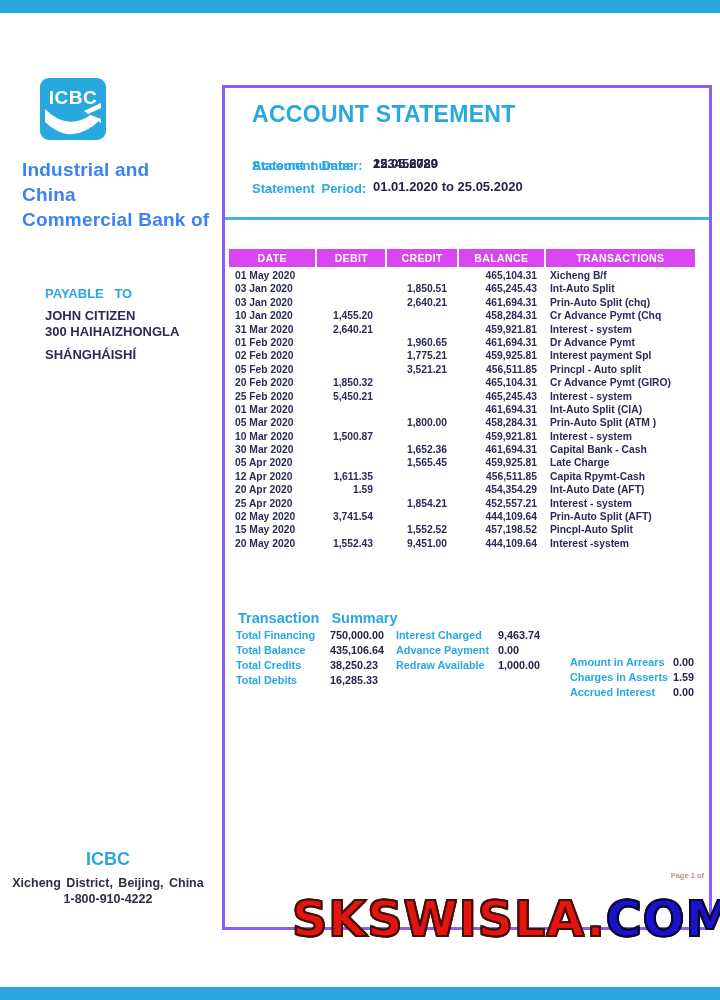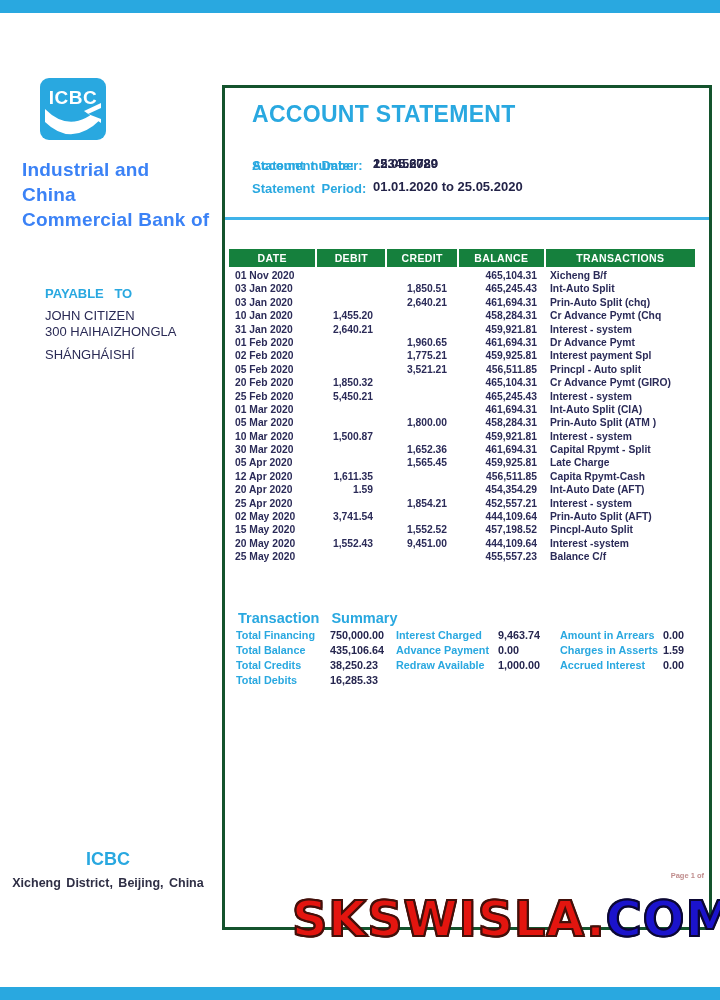--- a/index.html
+++ b/index.html
@@ -14,49 +14,49 @@
   .accent-bar.bottom{top:987px;height:13px;}
 
   
   .logo{position:absolute;left:40px;top:78px;width:66px;height:62px;}
   .bank-name{
     position:absolute;left:22px;top:157px;width:200px;
     color:#3b82f6;font-size:19px;font-weight:700;line-height:25px;letter-spacing:.2px;
   }
   .payable{position:absolute;left:45px;top:286px;width:180px;}
   .payable .head{color:#29a8e0;font-size:13px;font-weight:700;word-spacing:7px;margin-bottom:7px;}
-  .payable .line{color:#2a2a55;font-size:13px;font-weight:400;line-height:16px;}
+  .payable .line{color:#2a2a55;font-size:13px;font-weight:700;line-height:16px;}
   .payable .line.gap{margin-top:7px;}
 
   .footer-block{position:absolute;left:8px;top:849px;width:200px;text-align:center;}
   .footer-block .f-name{color:#29a8e0;font-size:18px;font-weight:700;margin-bottom:5px;}
   .footer-block .f-addr,.footer-block .f-phone,.footer-block .f-web{
     color:#2f2f45;font-size:12.5px;font-weight:700;line-height:16px;word-spacing:2px;
   }
   .footer-block .f-web{margin-top:5px;}
 
   
   .box{
     position:absolute;left:222px;top:85px;width:490px;height:845px;
-    border:3px solid #14532d;box-sizing:border-box;background:#fff;
+    border:3px solid #8b5cf6;box-sizing:border-box;background:#fff;
   }
   .box-title{
     position:absolute;left:27px;top:13px;
     color:#29a8e0;font-size:23px;font-weight:700;letter-spacing:.3px;
   }
   .meta-row{position:absolute;left:27px;height:16px;white-space:nowrap;}
   .meta-row .mlabel{color:#29a8e0;font-size:13px;font-weight:700;word-spacing:3px;}
   .meta-row .mvalue{position:absolute;left:121px;color:#232348;font-size:13px;font-weight:700;}
   .divider{position:absolute;left:0;top:129px;width:100%;height:3px;background:#3fb3e9;}
 
   
   .ttable{position:absolute;left:4px;top:161px;width:466px;}
   .thead{display:flex;}
   .thead .hcell{
-    background:#15803d;color:#ffffff;font-size:10.5px;font-weight:700;
+    background:#d946ef;color:#ffffff;font-size:10.5px;font-weight:700;
     text-align:center;line-height:18px;height:18px;box-sizing:border-box;
     letter-spacing:.4px;margin-right:2px;
   }
   .thead .hcell:last-child{margin-right:0;}
   .tbody{margin-top:2px;}
   .trow{display:flex;height:13.4px;line-height:13.4px;white-space:nowrap;}
   .trow span{box-sizing:border-box;font-size:10.3px;font-weight:700;color:#2b2b58;overflow:visible;}
   .w-date{width:88px;} .w-debit{width:69px;} .w-credit{width:71px;} .w-balance{width:86px;} .w-tx{width:152px;}
   .c-date{width:88px;padding-left:6px;text-align:left;}
   .c-debit{width:69px;padding-right:13px;text-align:right;}
@@ -68,21 +68,21 @@
   .summary-heading{
     position:absolute;left:13px;top:512px;
     color:#29a8e0;font-size:14.5px;font-weight:700;word-spacing:8px;margin-top:10px;
   }
   .sgroup{position:absolute;top:540px;}
   .sgroup .srow{display:flex;line-height:15px;white-space:nowrap;}
   .sgroup .slabel{color:#29a8e0;font-size:10.8px;font-weight:700;}
   .sgroup .svalue{color:#26264f;font-size:10.8px;font-weight:700;}
   .g1{left:11px;} .g1 .slabel{width:94px;}
   .g2{left:171px;} .g2 .slabel{width:102px;}
-  .g3{left:335px;} .g3 .slabel{width:98px;} .g3 .svalue{width:26px;text-align:right;}
+  .g3{left:345px;margin-top:27px;} .g3 .slabel{width:98px;} .g3 .svalue{width:26px;text-align:right;}
 
   .page-label{position:absolute;right:5px;top:783px;font-size:7.5px;color:#c08d8d;font-weight:700;}
 
   
   .watermark{
     position:absolute;left:292px;top:891px;z-index:5;
     font-size:49px;font-weight:700;letter-spacing:1px;white-space:nowrap;
     font-family:"DejaVu Sans","Liberation Sans",sans-serif;
   }
   .wm-red{
@@ -120,20 +120,21 @@
 <div class="payable">
   <div class="head">PAYABLE TO</div>
   <div class="line">JOHN CITIZEN</div>
   <div class="line">300 HAIHAIZHONGLA</div>
   <div class="line gap">SHÁNGHÁISHÍ</div>
 </div>
 
 <div class="footer-block">
   <div class="f-name">ICBC</div>
   <div class="f-addr">Xicheng District, Beijing, China</div>
+  <div class="f-phone">1-800-910-4222</div>
 </div>
 
 <div class="box">
   <div class="box-title">ACCOUNT STATEMENT</div>
 
   <div class="meta-row" style="top:68px;">
     <span class="mlabel">Account number:</span>
     <span class="mvalue">123456789</span>
   </div>
   <div class="meta-row" style="top:68px;">
@@ -150,21 +151,21 @@
   <div class="ttable">
     <div class="thead">
       <div class="hcell w-date">DATE</div>
       <div class="hcell w-debit">DEBIT</div>
       <div class="hcell w-credit">CREDIT</div>
       <div class="hcell w-balance">BALANCE</div>
       <div class="hcell w-tx">TRANSACTIONS</div>
     </div>
     <div class="tbody">
         <div class="trow">
-          <span class="c-date">01 Nov 2020</span>
+          <span class="c-date">01 May 2020</span>
           <span class="c-debit"></span>
           <span class="c-credit"></span>
           <span class="c-balance">465,104.31</span>
           <span class="c-tx">Xicheng B/f</span>
         </div>
         <div class="trow">
           <span class="c-date">03 Jan 2020</span>
           <span class="c-debit"></span>
           <span class="c-credit">1,850.51</span>
           <span class="c-balance">465,245.43</span>
@@ -178,21 +179,21 @@
           <span class="c-tx">Prin-Auto Split (chq)</span>
         </div>
         <div class="trow">
           <span class="c-date">10 Jan 2020</span>
           <span class="c-debit">1,455.20</span>
           <span class="c-credit"></span>
           <span class="c-balance">458,284.31</span>
           <span class="c-tx">Cr Advance Pymt (Chq</span>
         </div>
         <div class="trow">
-          <span class="c-date">31 Jan 2020</span>
+          <span class="c-date">31 Mar 2020</span>
           <span class="c-debit">2,640.21</span>
           <span class="c-credit"></span>
           <span class="c-balance">459,921.81</span>
           <span class="c-tx">Interest - system</span>
         </div>
         <div class="trow">
           <span class="c-date">01 Feb 2020</span>
           <span class="c-debit"></span>
           <span class="c-credit">1,960.65</span>
           <span class="c-balance">461,694.31</span>
@@ -245,21 +246,21 @@
           <span class="c-debit">1,500.87</span>
           <span class="c-credit"></span>
           <span class="c-balance">459,921.81</span>
           <span class="c-tx">Interest - system</span>
         </div>
         <div class="trow">
           <span class="c-date">30 Mar 2020</span>
           <span class="c-debit"></span>
           <span class="c-credit">1,652.36</span>
           <span class="c-balance">461,694.31</span>
-          <span class="c-tx">Capital Rpymt - Split</span>
+          <span class="c-tx">Capital Bank - Cash</span>
         </div>
         <div class="trow">
           <span class="c-date">05 Apr 2020</span>
           <span class="c-debit"></span>
           <span class="c-credit">1,565.45</span>
           <span class="c-balance">459,925.81</span>
           <span class="c-tx">Late Charge</span>
         </div>
         <div class="trow">
           <span class="c-date">12 Apr 2020</span>
@@ -296,27 +297,20 @@
           <span class="c-balance">457,198.52</span>
           <span class="c-tx">Pincpl-Auto Split</span>
         </div>
         <div class="trow">
           <span class="c-date">20 May 2020</span>
           <span class="c-debit">1,552.43</span>
           <span class="c-credit">9,451.00</span>
           <span class="c-balance">444,109.64</span>
           <span class="c-tx">Interest -system</span>
         </div>
-        <div class="trow">
-          <span class="c-date">25 May 2020</span>
-          <span class="c-debit"></span>
-          <span class="c-credit"></span>
-          <span class="c-balance">455,557.23</span>
-          <span class="c-tx">Balance C/f</span>
-        </div>
       </div>
   </div>
 
   <div class="summary-heading">Transaction Summary</div>
   <div class="sgroup g1">
       <div class="srow">
         <span class="slabel">Total Financing</span>
         <span class="svalue">750,000.00</span>
       </div>
       <div class="srow">

